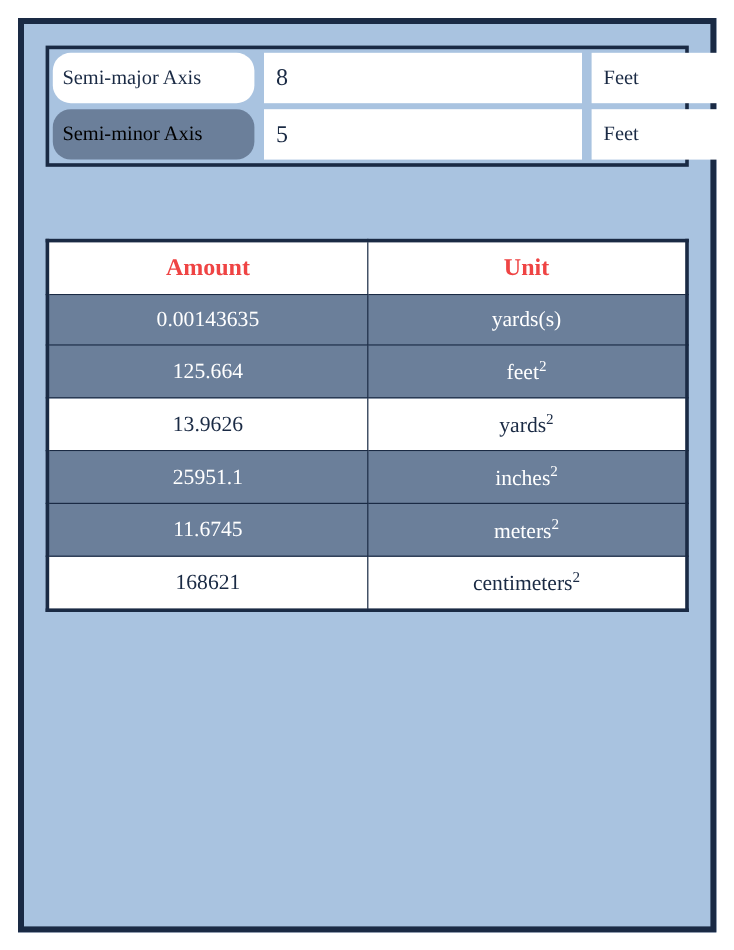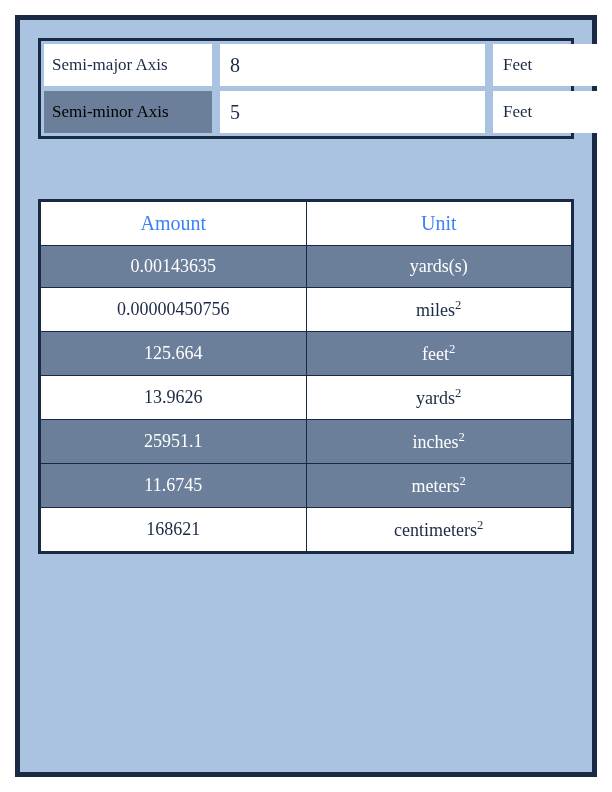--- a/index.html
+++ b/index.html
@@ -40,20 +40,21 @@
       color: #000000;
     }
     .input-label {
       flex: 0 0 168px;
       display: flex;
       align-items: center;
       padding-left: 8px;
       font-size: 17px;
       color: #1a2a44;
       background: #fff;
+      border-radius: 15px;
     }
     .input-field {
       flex: 1;
       background: #fff;
       border: none;
       padding: 0 10px;
       font-family: Georgia, serif;
       font-size: 20px;
       color: #1a2a44;
       outline: none;
@@ -89,22 +90,22 @@
     }
     .results-table th,
     .results-table td {
       border: 1px solid #1a2a44;
       text-align: center;
       padding: 10px 0;
       font-size: 18px;
     }
     .results-table th {
       background: #fff;
-      color: #3b82f6;
-      font-weight: normal;
+      color: #ef4444;
+      font-weight: bold;
       font-size: 20px;
     }
     .results-table th:first-child,
     .results-table td:first-child {
       width: 50%;
     }
     .results-table tr.odd td {
       background: #6b7f9a;
       color: #fff;
     }
@@ -147,24 +148,20 @@
       <tr>
         <th>Amount</th>
         <th>Unit</th>
       </tr>
     </thead>
     <tbody id="results-body">
     <tr class="odd">
           <td>0.00143635</td>
           <td>yards(s)</td>
         </tr>
-        <tr class="even">
-          <td>0.00000450756</td>
-          <td>miles<span class="sup">2</span></td>
-        </tr>
         <tr class="odd">
           <td>125.664</td>
           <td>feet<span class="sup">2</span></td>
         </tr>
         <tr class="even">
           <td>13.9626</td>
           <td>yards<span class="sup">2</span></td>
         </tr>
         <tr class="odd">
           <td>25951.1</td>

